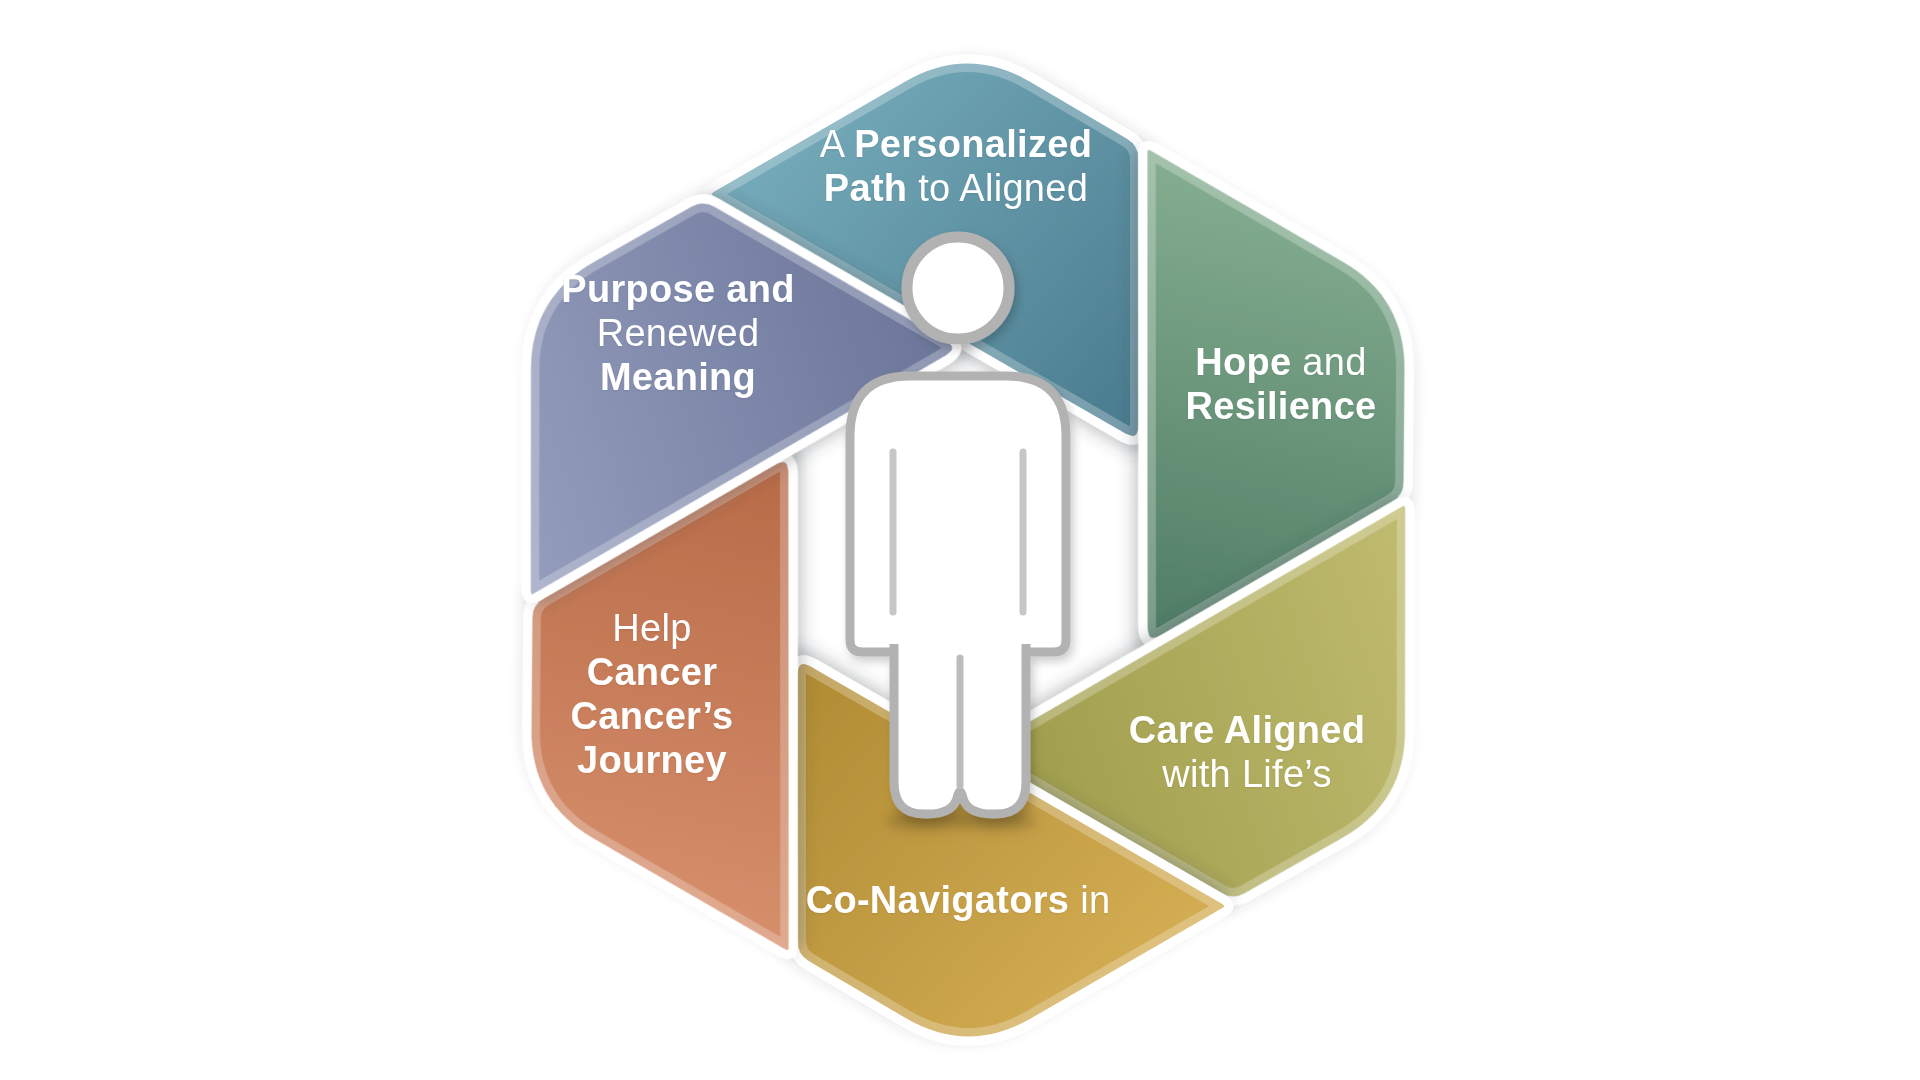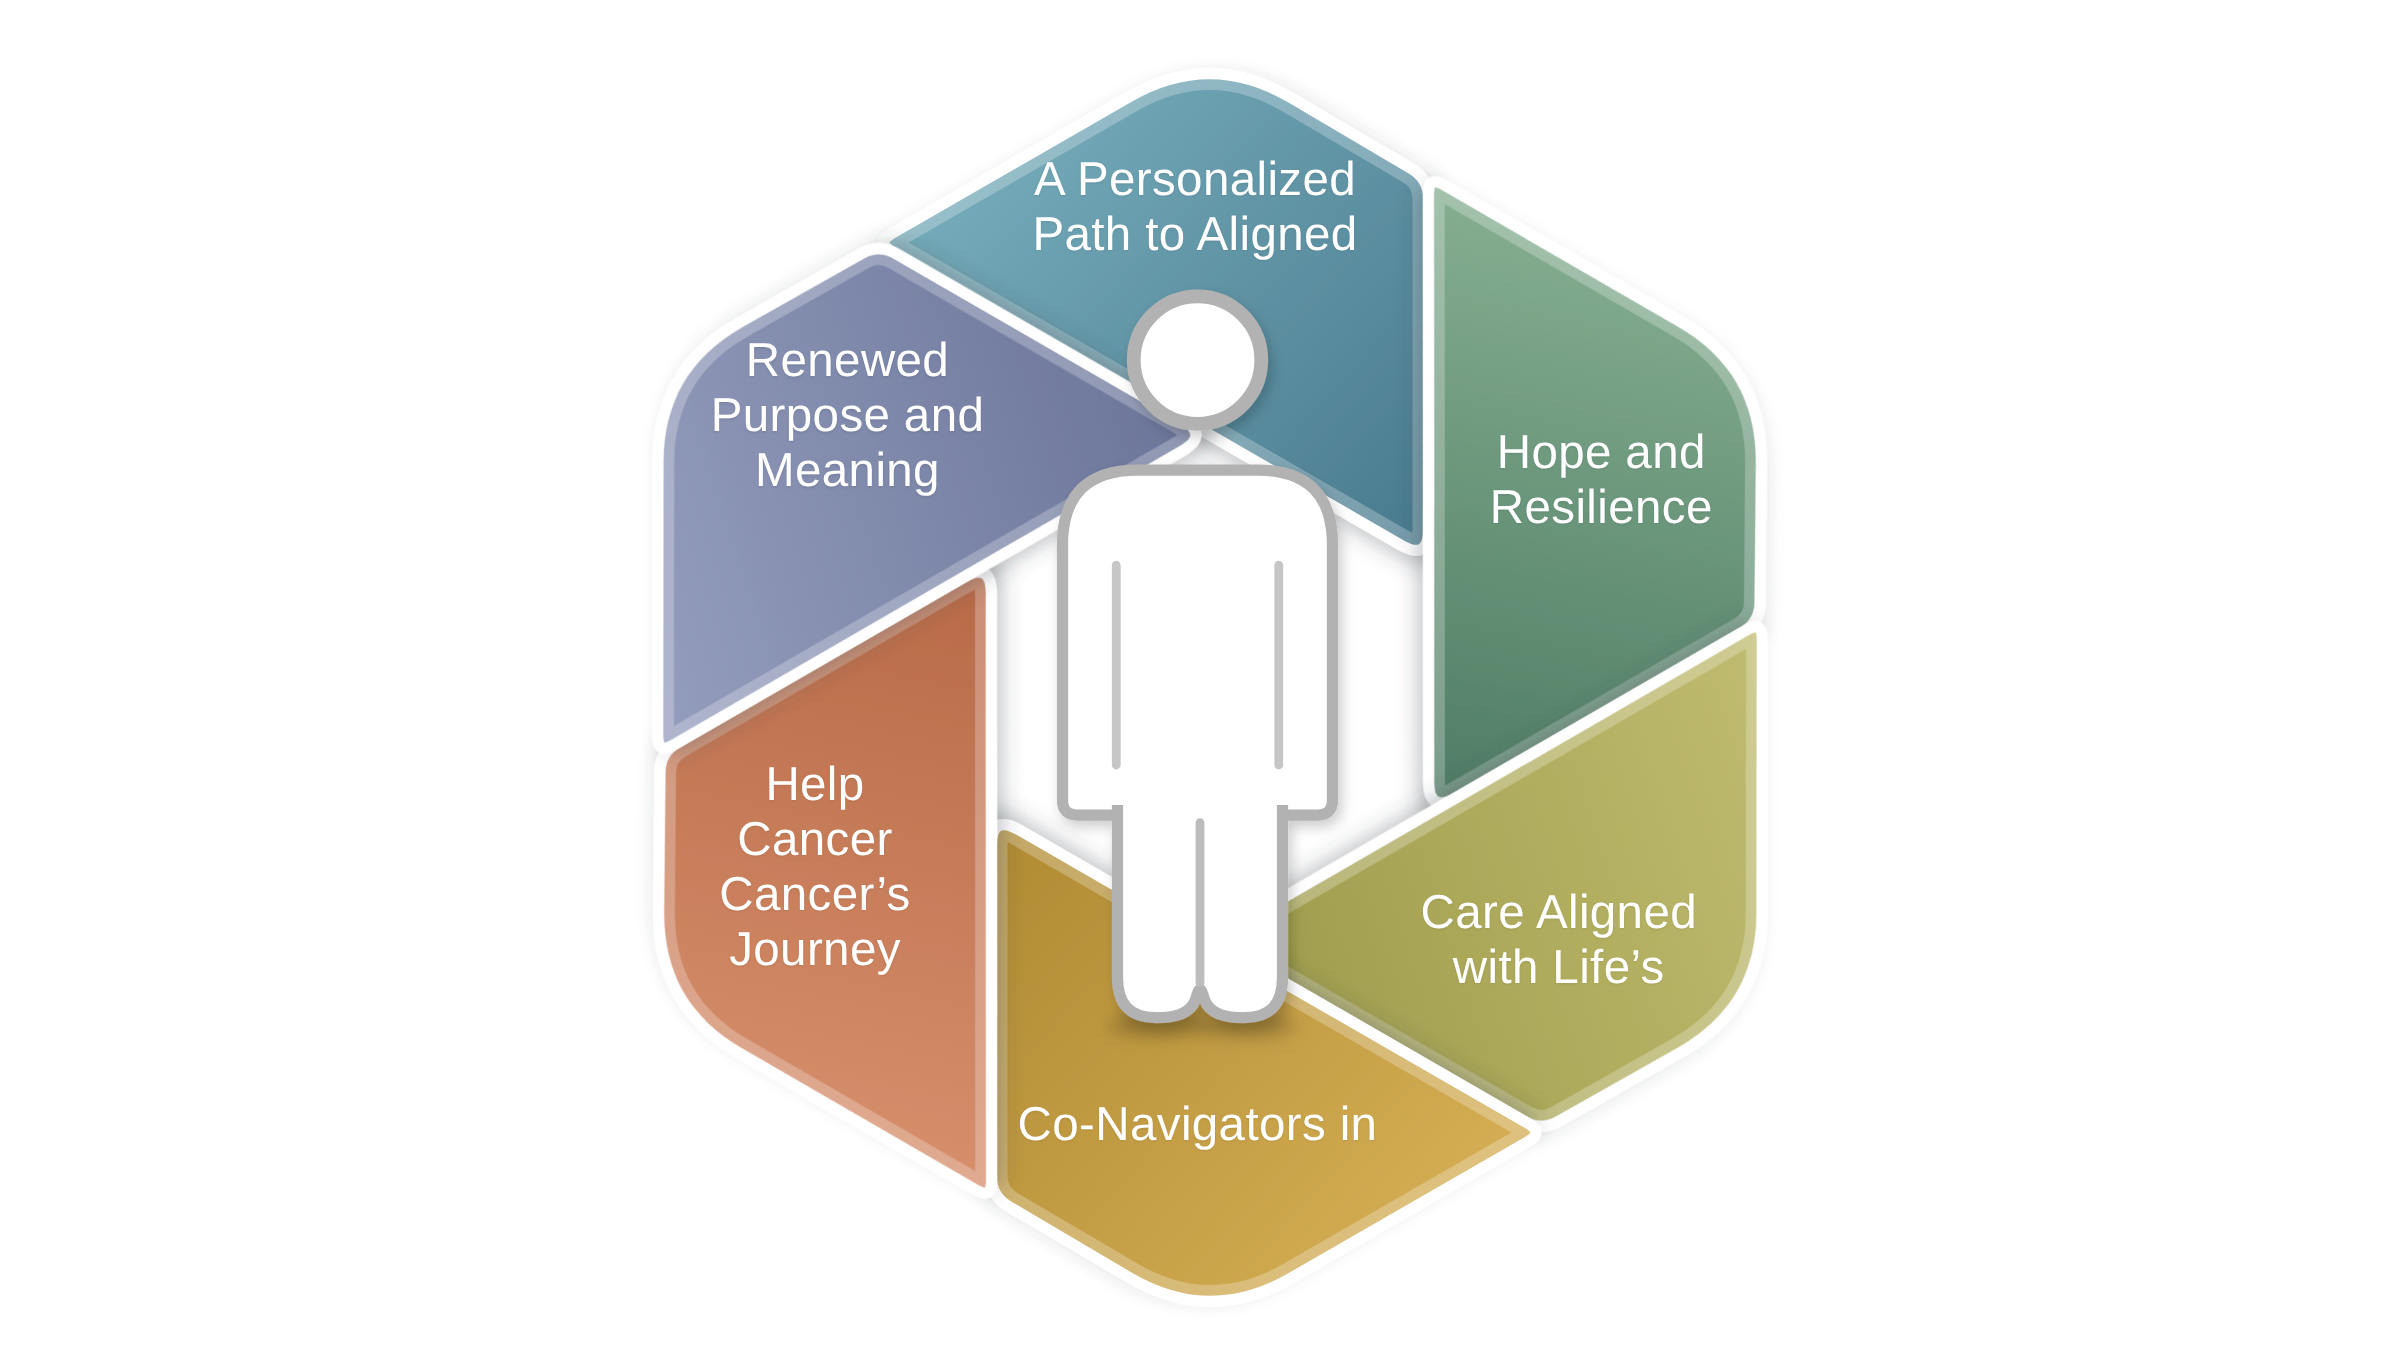--- a/index.html
+++ b/index.html
@@ -16,21 +16,21 @@
     position: absolute;
     transform: translate(-50%, -50%);
     text-align: center;
     color: #ffffff;
     font-size: 38px;
     line-height: 44px;
     letter-spacing: 0.3px;
     white-space: nowrap;
     text-shadow: 0 1px 2px rgba(0,0,0,0.08);
   }
-  .seg-label .b { font-weight: 400; margin-top: 16px; }
+  .seg-label .b { font-weight: 700; margin-top: 16px; }
   .seg-label .r { font-weight: 400; }
   .lbl-top { left: 956px;  top: 166px; }
   .lbl-ur  { left: 1281px; top: 384px; }
   .lbl-lr  { left: 1247px; top: 752px; }
   .lbl-b   { left: 958px;  top: 900px; }
   .lbl-ll  { left: 652px;  top: 694px; }
   .lbl-ul  { left: 678px;  top: 333px; }
 </style>
 </head>
 <body>
@@ -148,18 +148,18 @@
   </div>
 
   <div class="seg-label lbl-ll">
     <div><span class="r">Help</span></div>
     <div><span class="b">Cancer</span></div>
     <div><span class="b">Cancer’s</span></div>
     <div><span class="b">Journey</span></div>
   </div>
 
   <div class="seg-label lbl-ul">
+    <div><span class="b">Purpose and</span></div>
     <div><span class="r">Renewed</span></div>
-    <div><span class="b">Purpose and</span></div>
     <div><span class="b">Meaning</span></div>
   </div>
 
 </div>
 
 </body></html>

